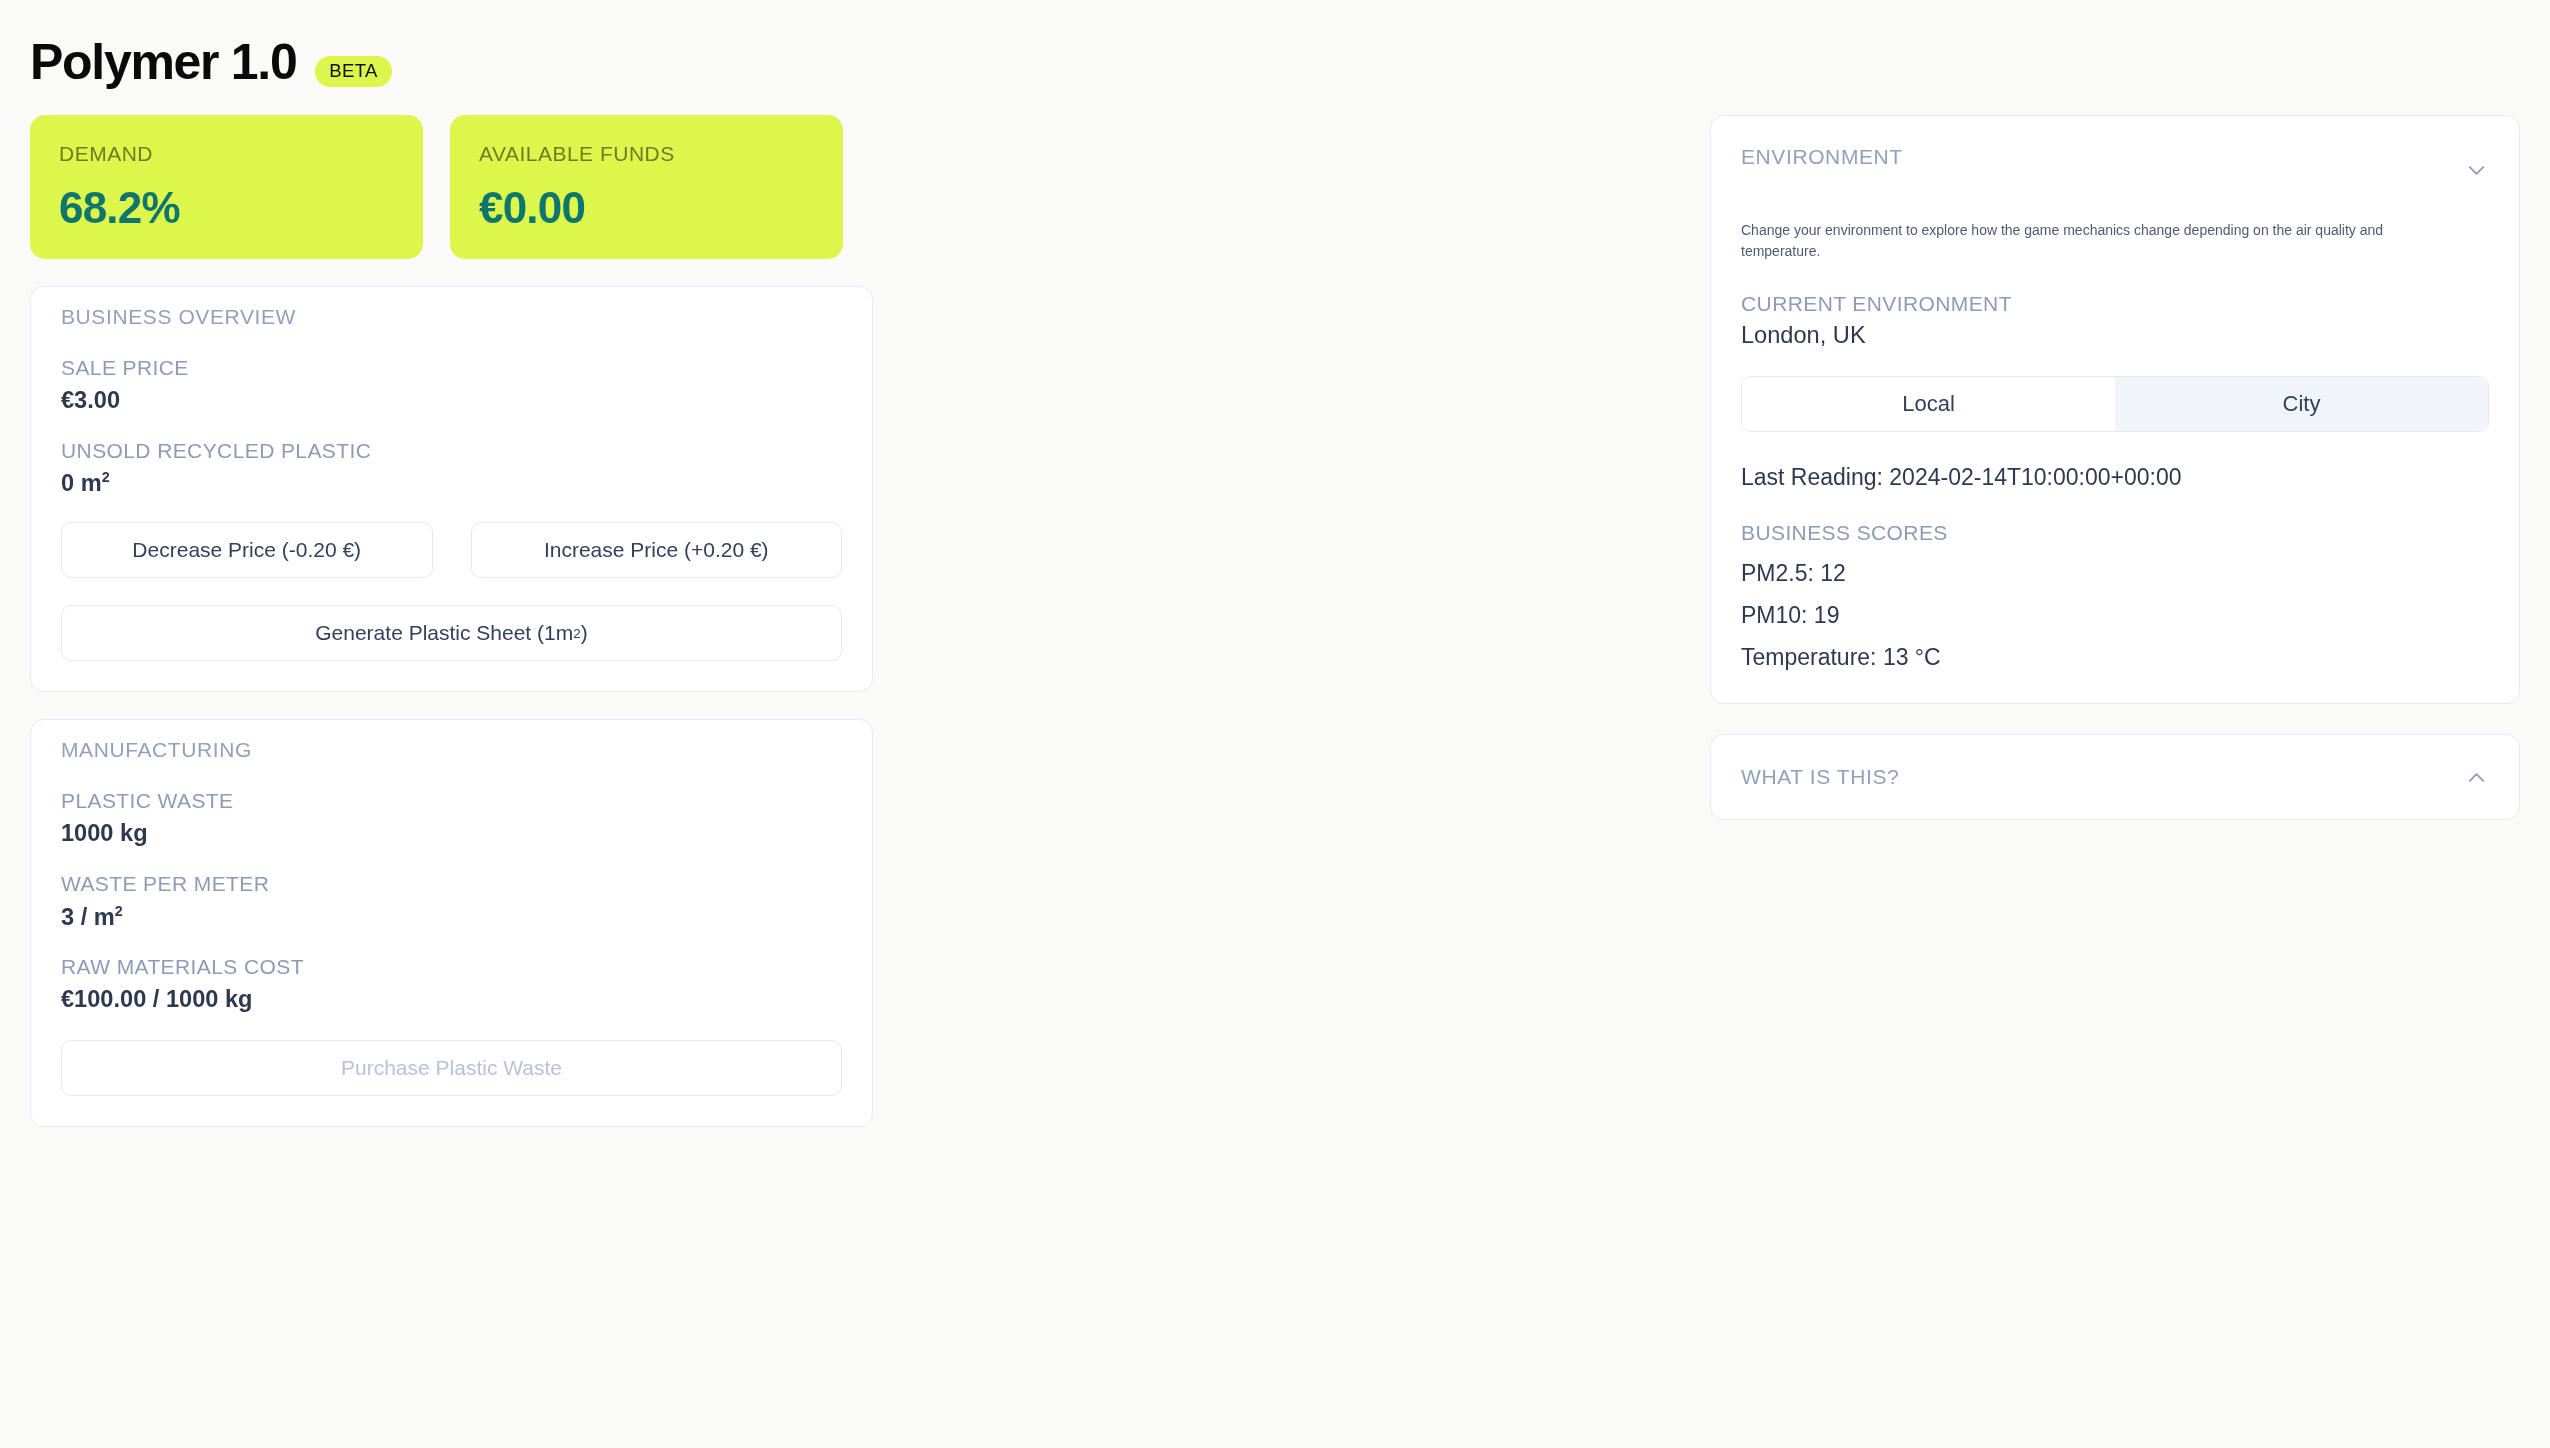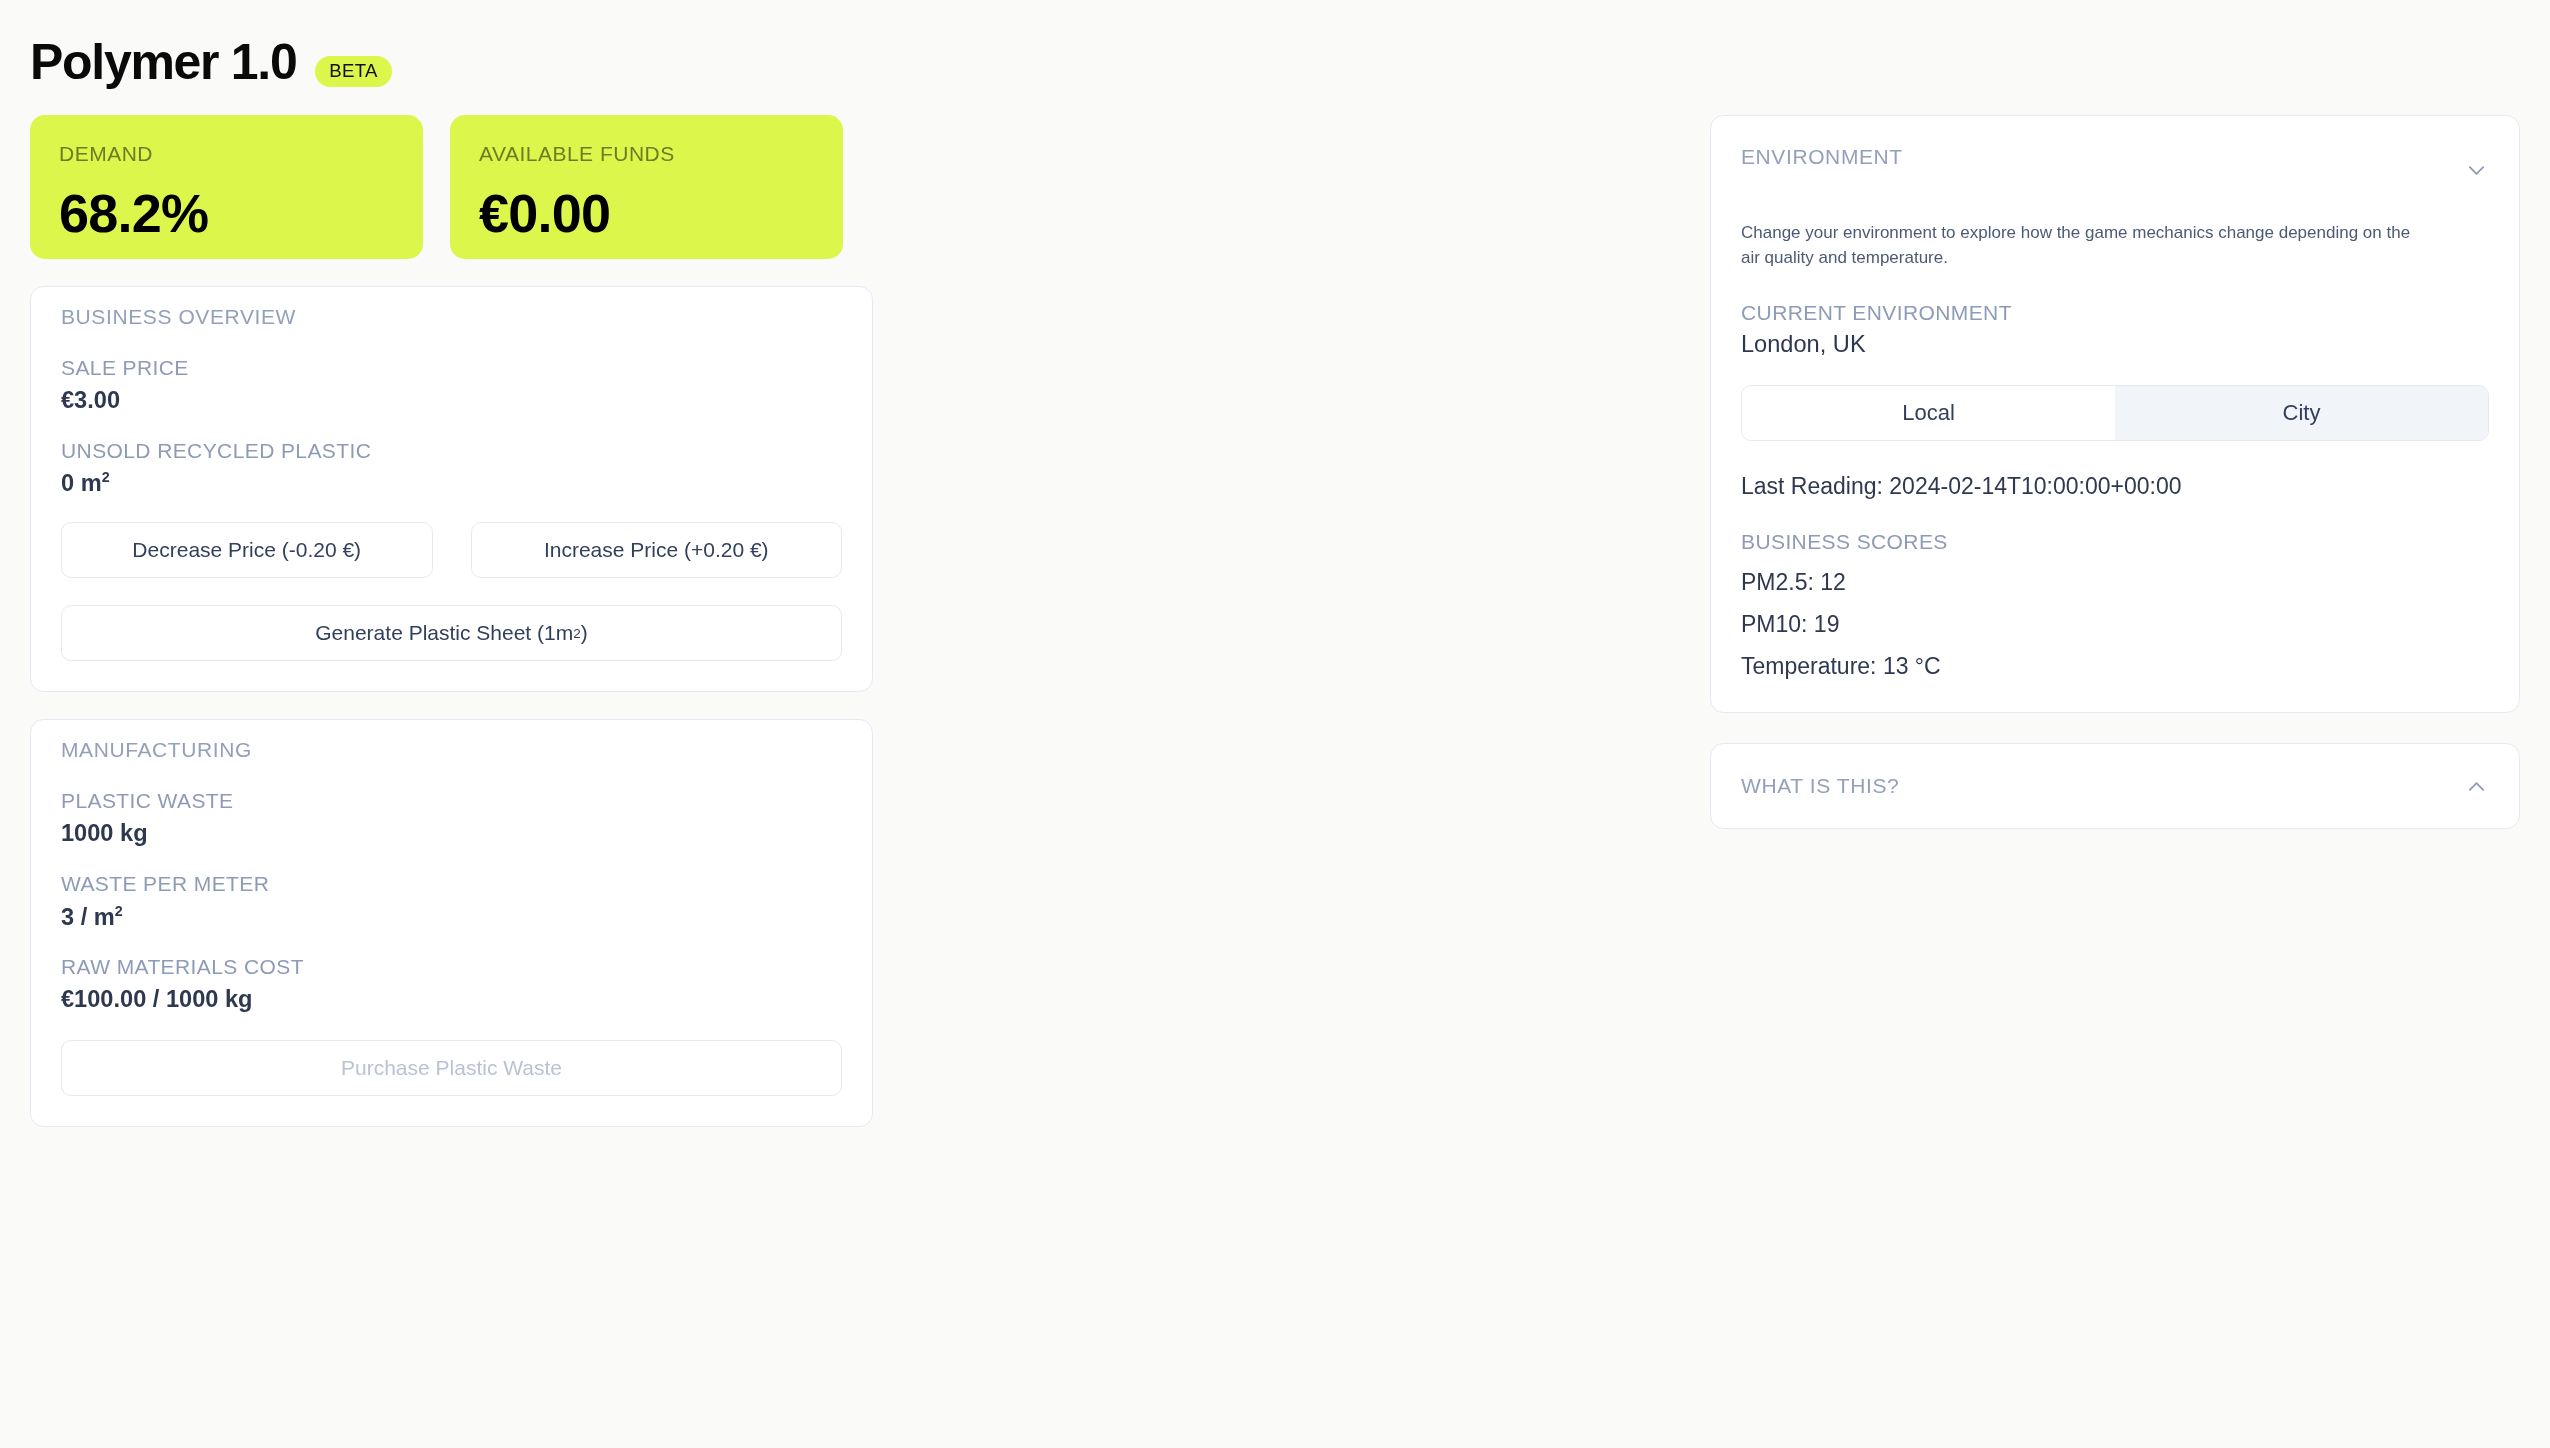--- a/index.html
+++ b/index.html
@@ -69,24 +69,24 @@
     padding: 27px 29px;
   }
   .stat-label {
     font-size: 21px;
     font-weight: 500;
     letter-spacing: 0.5px;
     color: #6f7c23;
     margin-bottom: 18.6px;
   }
   .stat-value {
-    font-size: 54px;
+    font-size: 44px;
     font-weight: 700;
     letter-spacing: -0.8px;
-    color: #000000;
+    color: #0f766e;
     line-height: 1.05;
   }
 
   
   .panel {
     background: #ffffff;
     border: 0.8px solid #e6e9f2;
     border-radius: 13.5px;
     padding: 18px 30px 30px 30px;
     margin-top: 27px;
@@ -138,21 +138,21 @@
   .panel-right { margin-top: 0; padding: 29px 30px 32px 30px; }
   .panel-head {
     display: flex;
     align-items: center;
     justify-content: space-between;
   }
   .chevron { width: 25px; height: 15px; display:block; }
   .chevron path { stroke: #8e9bb6; stroke-width: 2.2; fill: none;
                   stroke-linecap: round; stroke-linejoin: round; }
   .panel-desc {
-    font-size: 17px;
+    font-size: 14px;
     line-height: 1.5;
     color: #4d5a75;
     margin-top: 23.6px;
     max-width: 683px;
   }
   .sublabel {
     font-size: 21px;
     letter-spacing: 0.4px;
     color: #8e9bb6;
     margin-top: 30px;

